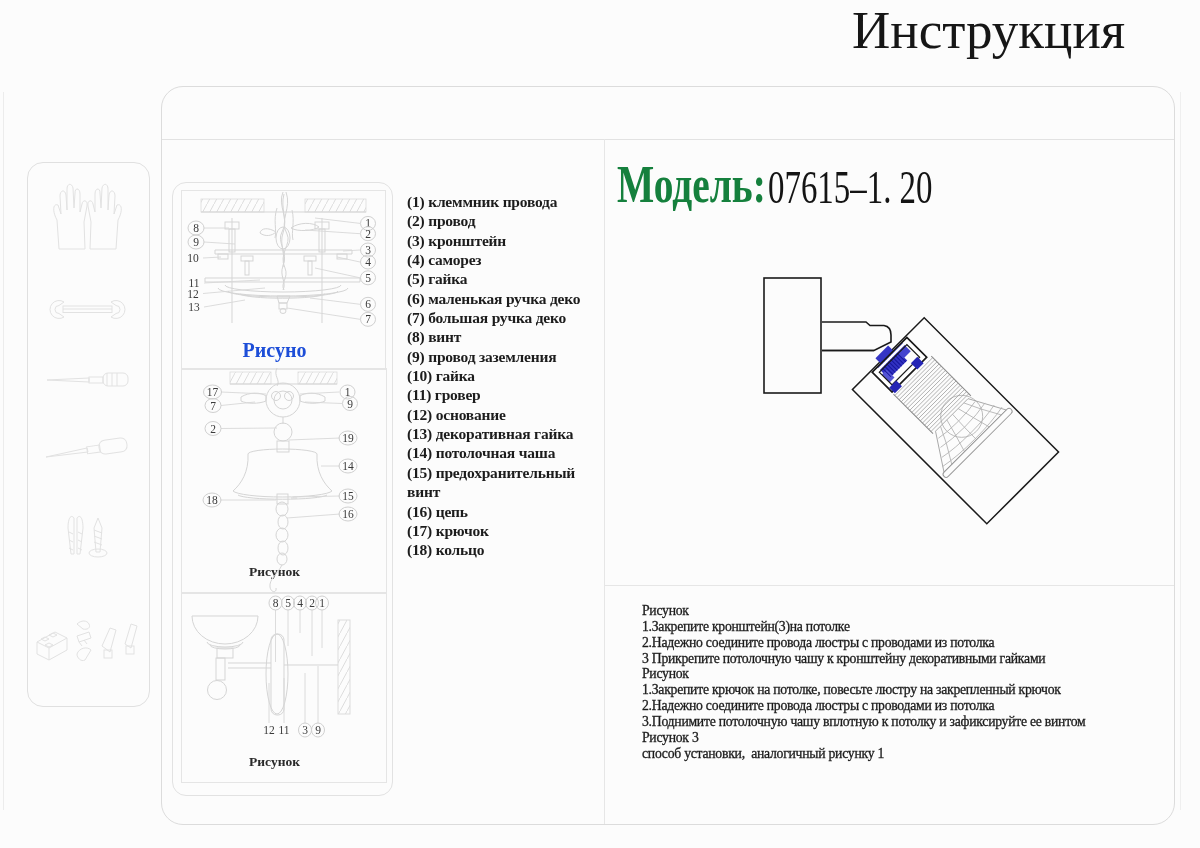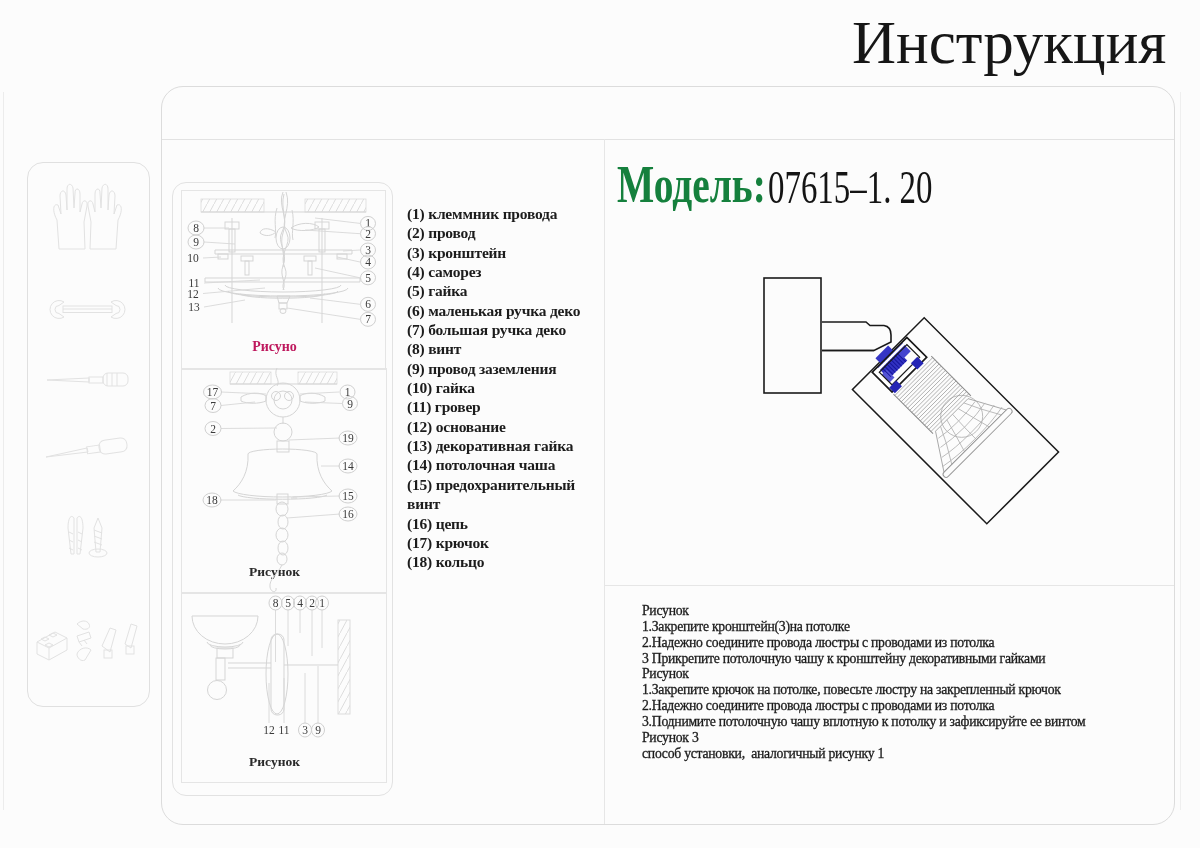--- a/index.html
+++ b/index.html
@@ -3,21 +3,21 @@
 <meta charset="utf-8">
 <style>
   html,body{margin:0;padding:0;}
   body{width:1200px;height:848px;background:#fcfcfc;position:relative;overflow:hidden;
        font-family:"Liberation Serif", serif;}
   .abs{position:absolute;}
 </style>
 </head>
 <body>
 
-<div class="abs" id="title" style="left:852px;top:8px;font-size:61px;color:#161616;white-space:nowrap;">Инструкция</div>
+<div class="abs" id="title" style="left:852px;top:0;font-size:53px;color:#161616;white-space:nowrap;">Инструкция</div>
 
 <div class="abs" style="left:3px;top:92px;width:0;height:718px;border-left:1px solid #ececec;"></div>
 
 <div class="abs" style="left:1180px;top:92px;width:0;height:718px;border-left:1px solid #efefef;"></div>
 
 <div class="abs" style="left:27px;top:162px;width:121px;height:543px;border:1px solid #e0e0e0;border-radius:16px;"></div>
 
 <div class="abs" style="left:161px;top:86px;width:1012px;height:737px;border:1px solid #dcdcdc;border-radius:22px;"></div>
 
 <div class="abs" style="left:162px;top:139px;width:1012px;height:0;border-top:1px solid #e2e2e2;"></div>
@@ -27,27 +27,27 @@
 <div class="abs" style="left:605px;top:585px;width:569px;height:0;border-top:1px solid #e6e6e6;"></div>
 
 <div class="abs" style="left:172px;top:182px;width:219px;height:612px;border:1px solid #e2e2e2;border-radius:14px;"></div>
 
 <div class="abs" style="left:181px;top:190px;width:203px;height:178px;border:1px solid #e5e5e5;"></div>
 
 <div class="abs" style="left:181px;top:368px;width:204px;height:224px;border:1px solid #e5e5e5;"></div>
 
 <div class="abs" style="left:181px;top:592px;width:204px;height:189px;border:1px solid #e5e5e5;"></div>
 
-<div class="abs" style="left:173px;top:339px;width:203px;text-align:center;font-size:14px;font-weight:bold;color:#be185d;">Рисуно</div>
+<div class="abs" style="left:173px;top:339px;width:203px;text-align:center;font-size:20px;font-weight:bold;color:#1d4ed8;">Рисуно</div>
 
 <div class="abs" style="left:173px;top:564px;width:203px;text-align:center;font-size:13.5px;font-weight:bold;color:#2a2a2a;">Рисунок</div>
 
 <div class="abs" style="left:173px;top:754px;width:203px;text-align:center;font-size:13.5px;font-weight:bold;color:#2a2a2a;">Рисунок</div>
 
-<div class="abs" id="parts" style="left:407px;top:192px;font-size:15.5px;line-height:19.35px;color:#1c1c1c;white-space:nowrap;font-weight:bold;letter-spacing:-0.2px;margin-top:12px;">
+<div class="abs" id="parts" style="left:407px;top:192px;font-size:15.5px;line-height:19.35px;color:#1c1c1c;white-space:nowrap;font-weight:bold;letter-spacing:-0.2px;">
 (1) клеммник провода<br>
 (2) провод<br>
 (3) кронштейн<br>
 (4) саморез<br>
 (5) гайка<br>
 (6) маленькая ручка деко<br>
 (7) большая ручка деко<br>
 (8) винт<br>
 (9) провод заземления<br>
 (10) гайка<br>

